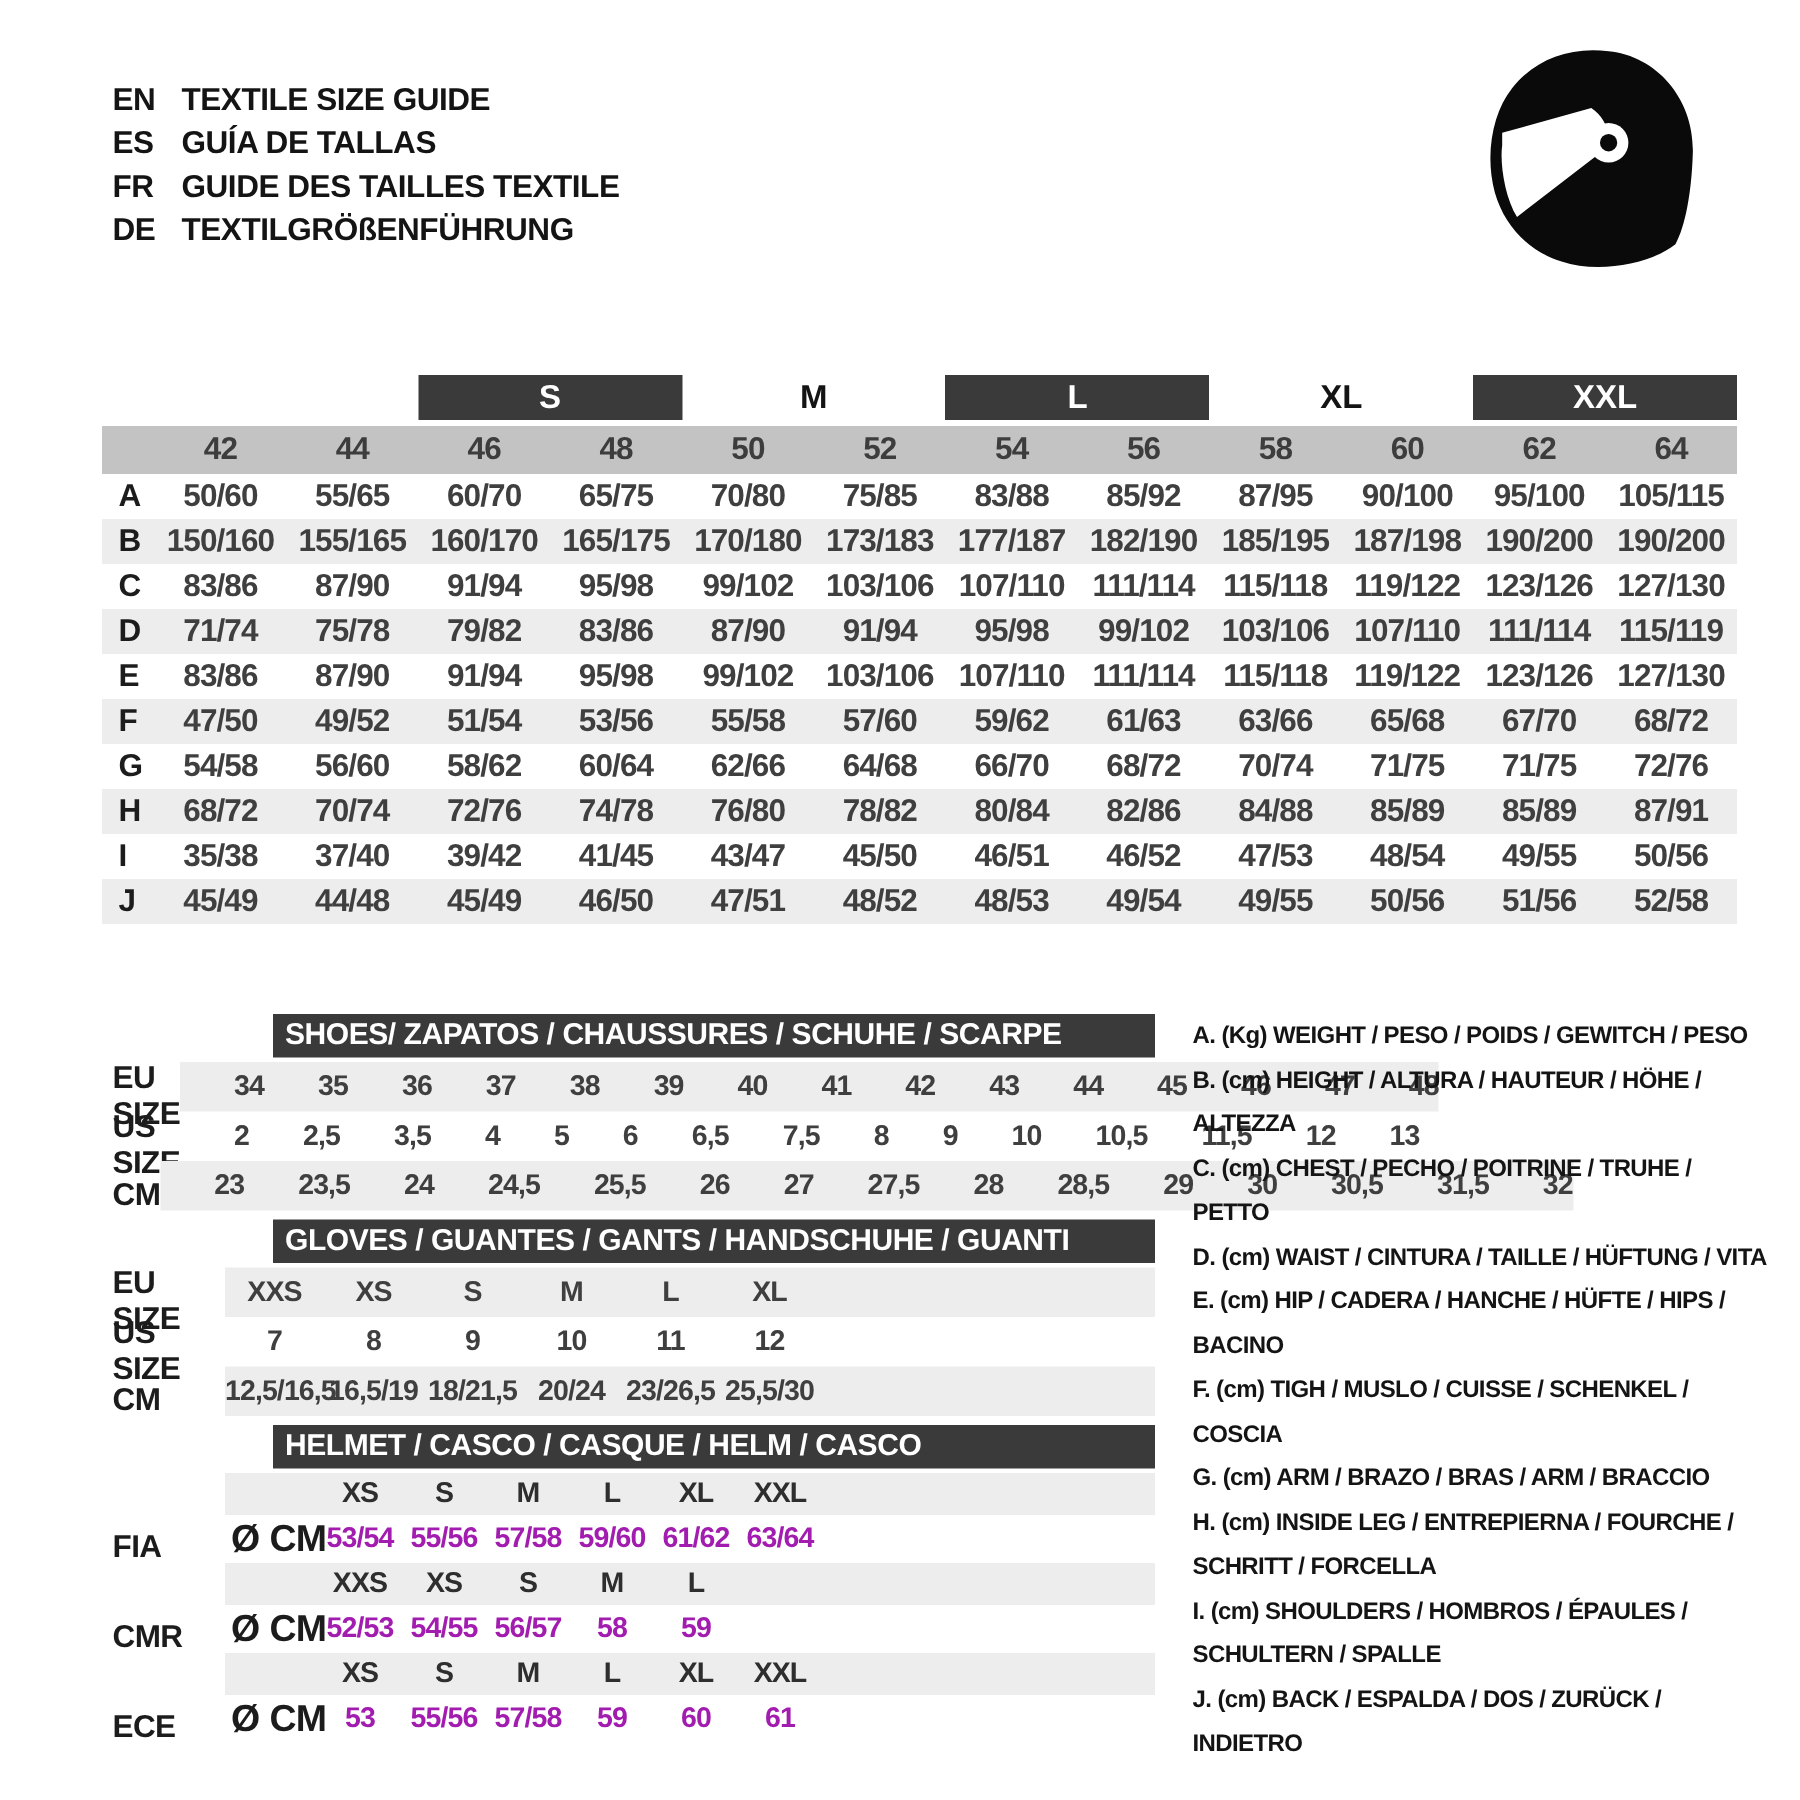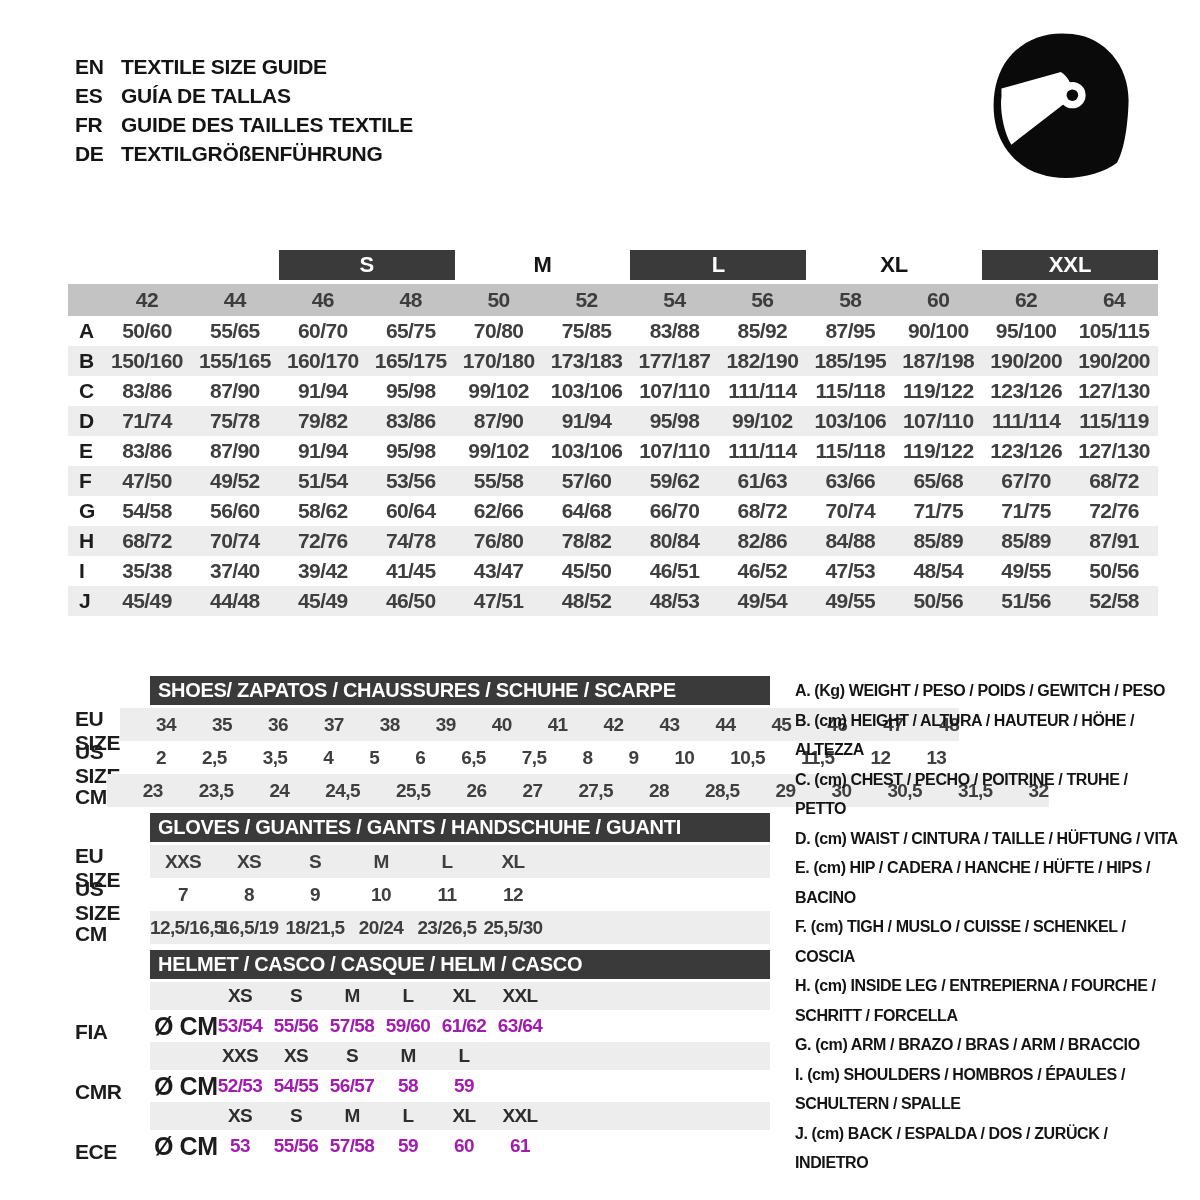--- a/index.html
+++ b/index.html
@@ -29,21 +29,21 @@
   .m-cells{flex:1;display:grid;grid-template-columns:repeat(12,1fr);}
   .cell{display:flex;align-items:center;justify-content:center;font-size:21px;
         color:#3f3f3f;letter-spacing:-0.6px;white-space:nowrap;}
   .num-row .cell{color:#3d3d3d;}
   
   .lower{position:absolute;left:75px;top:676px;width:695px;}
   .section{margin-bottom:6px;}
   .sec-title-row{display:flex;height:29px;margin-bottom:3px;}
   .sec-label{width:75px;display:flex;align-items:center;font-size:21px;color:#1c1c1c;letter-spacing:-0.4px;margin-top:12px;}
   .sec-title{flex:1;background:#3a3a3a;color:#fff;display:flex;align-items:center;
-             padding-left:8px;font-size:20px;letter-spacing:-0.3px;box-sizing:border-box;}
+             padding-left:8px;font-size:20px;letter-spacing:-0.3px;box-sizing:border-box;margin-left:32px;}
   .sec-row{display:flex;height:33px;}
   .sec-cells{flex:1;display:flex;align-items:center;}
   .section .sec-rows > .sec-row:nth-child(odd) .sec-cells{background:#ededed;}
   .scell{flex:1;text-align:center;font-size:19px;color:#3f3f3f;letter-spacing:-0.6px;white-space:nowrap;margin-left:36px;}
   .gcell{width:66px;text-align:center;font-size:19px;color:#3f3f3f;letter-spacing:-0.6px;white-space:nowrap;}
   
   .hrow-sizes{display:flex;height:28px;}
   .hrow-data{display:flex;height:32px;}
   .hrow-sizes .sec-cells{background:#ededed;}
   .hunit{width:62px;display:flex;align-items:center;padding-left:4px;font-size:25px;
@@ -526,17 +526,17 @@
 </div>
 
 <div class="legend">
 
 <div class="legend-item"><span>A.</span> <span>(Kg)</span> <span>WEIGHT / PESO / POIDS / GEWITCH / PESO</span></div>
     <div class="legend-item"><span>B.</span> <span>(cm)</span> <span>HEIGHT / ALTURA / HAUTEUR / HÖHE / ALTEZZA</span></div>
     <div class="legend-item"><span>C.</span> <span>(cm)</span> <span>CHEST / PECHO / POITRINE / TRUHE / PETTO</span></div>
     <div class="legend-item"><span>D.</span> <span>(cm)</span> <span>WAIST / CINTURA / TAILLE / HÜFTUNG / VITA</span></div>
     <div class="legend-item"><span>E.</span> <span>(cm)</span> <span>HIP / CADERA / HANCHE / HÜFTE / HIPS / BACINO</span></div>
     <div class="legend-item"><span>F.</span> <span>(cm)</span> <span>TIGH / MUSLO / CUISSE / SCHENKEL / COSCIA</span></div>
+    <div class="legend-item"><span>G.</span> <span>(cm)</span> <span>ARM / BRAZO / BRAS / ARM / BRACCIO</span></div>
     <div class="legend-item"><span>H.</span> <span>(cm)</span> <span>INSIDE LEG / ENTREPIERNA / FOURCHE / SCHRITT / FORCELLA</span></div>
-    <div class="legend-item"><span>G.</span> <span>(cm)</span> <span>ARM / BRAZO / BRAS / ARM / BRACCIO</span></div>
     <div class="legend-item"><span>I.</span> <span>(cm)</span> <span>SHOULDERS / HOMBROS / ÉPAULES / SCHULTERN / SPALLE</span></div>
     <div class="legend-item"><span>J.</span> <span>(cm)</span> <span>BACK / ESPALDA / DOS / ZURÜCK / INDIETRO</span></div>
   </div>
 
 </body></html>

